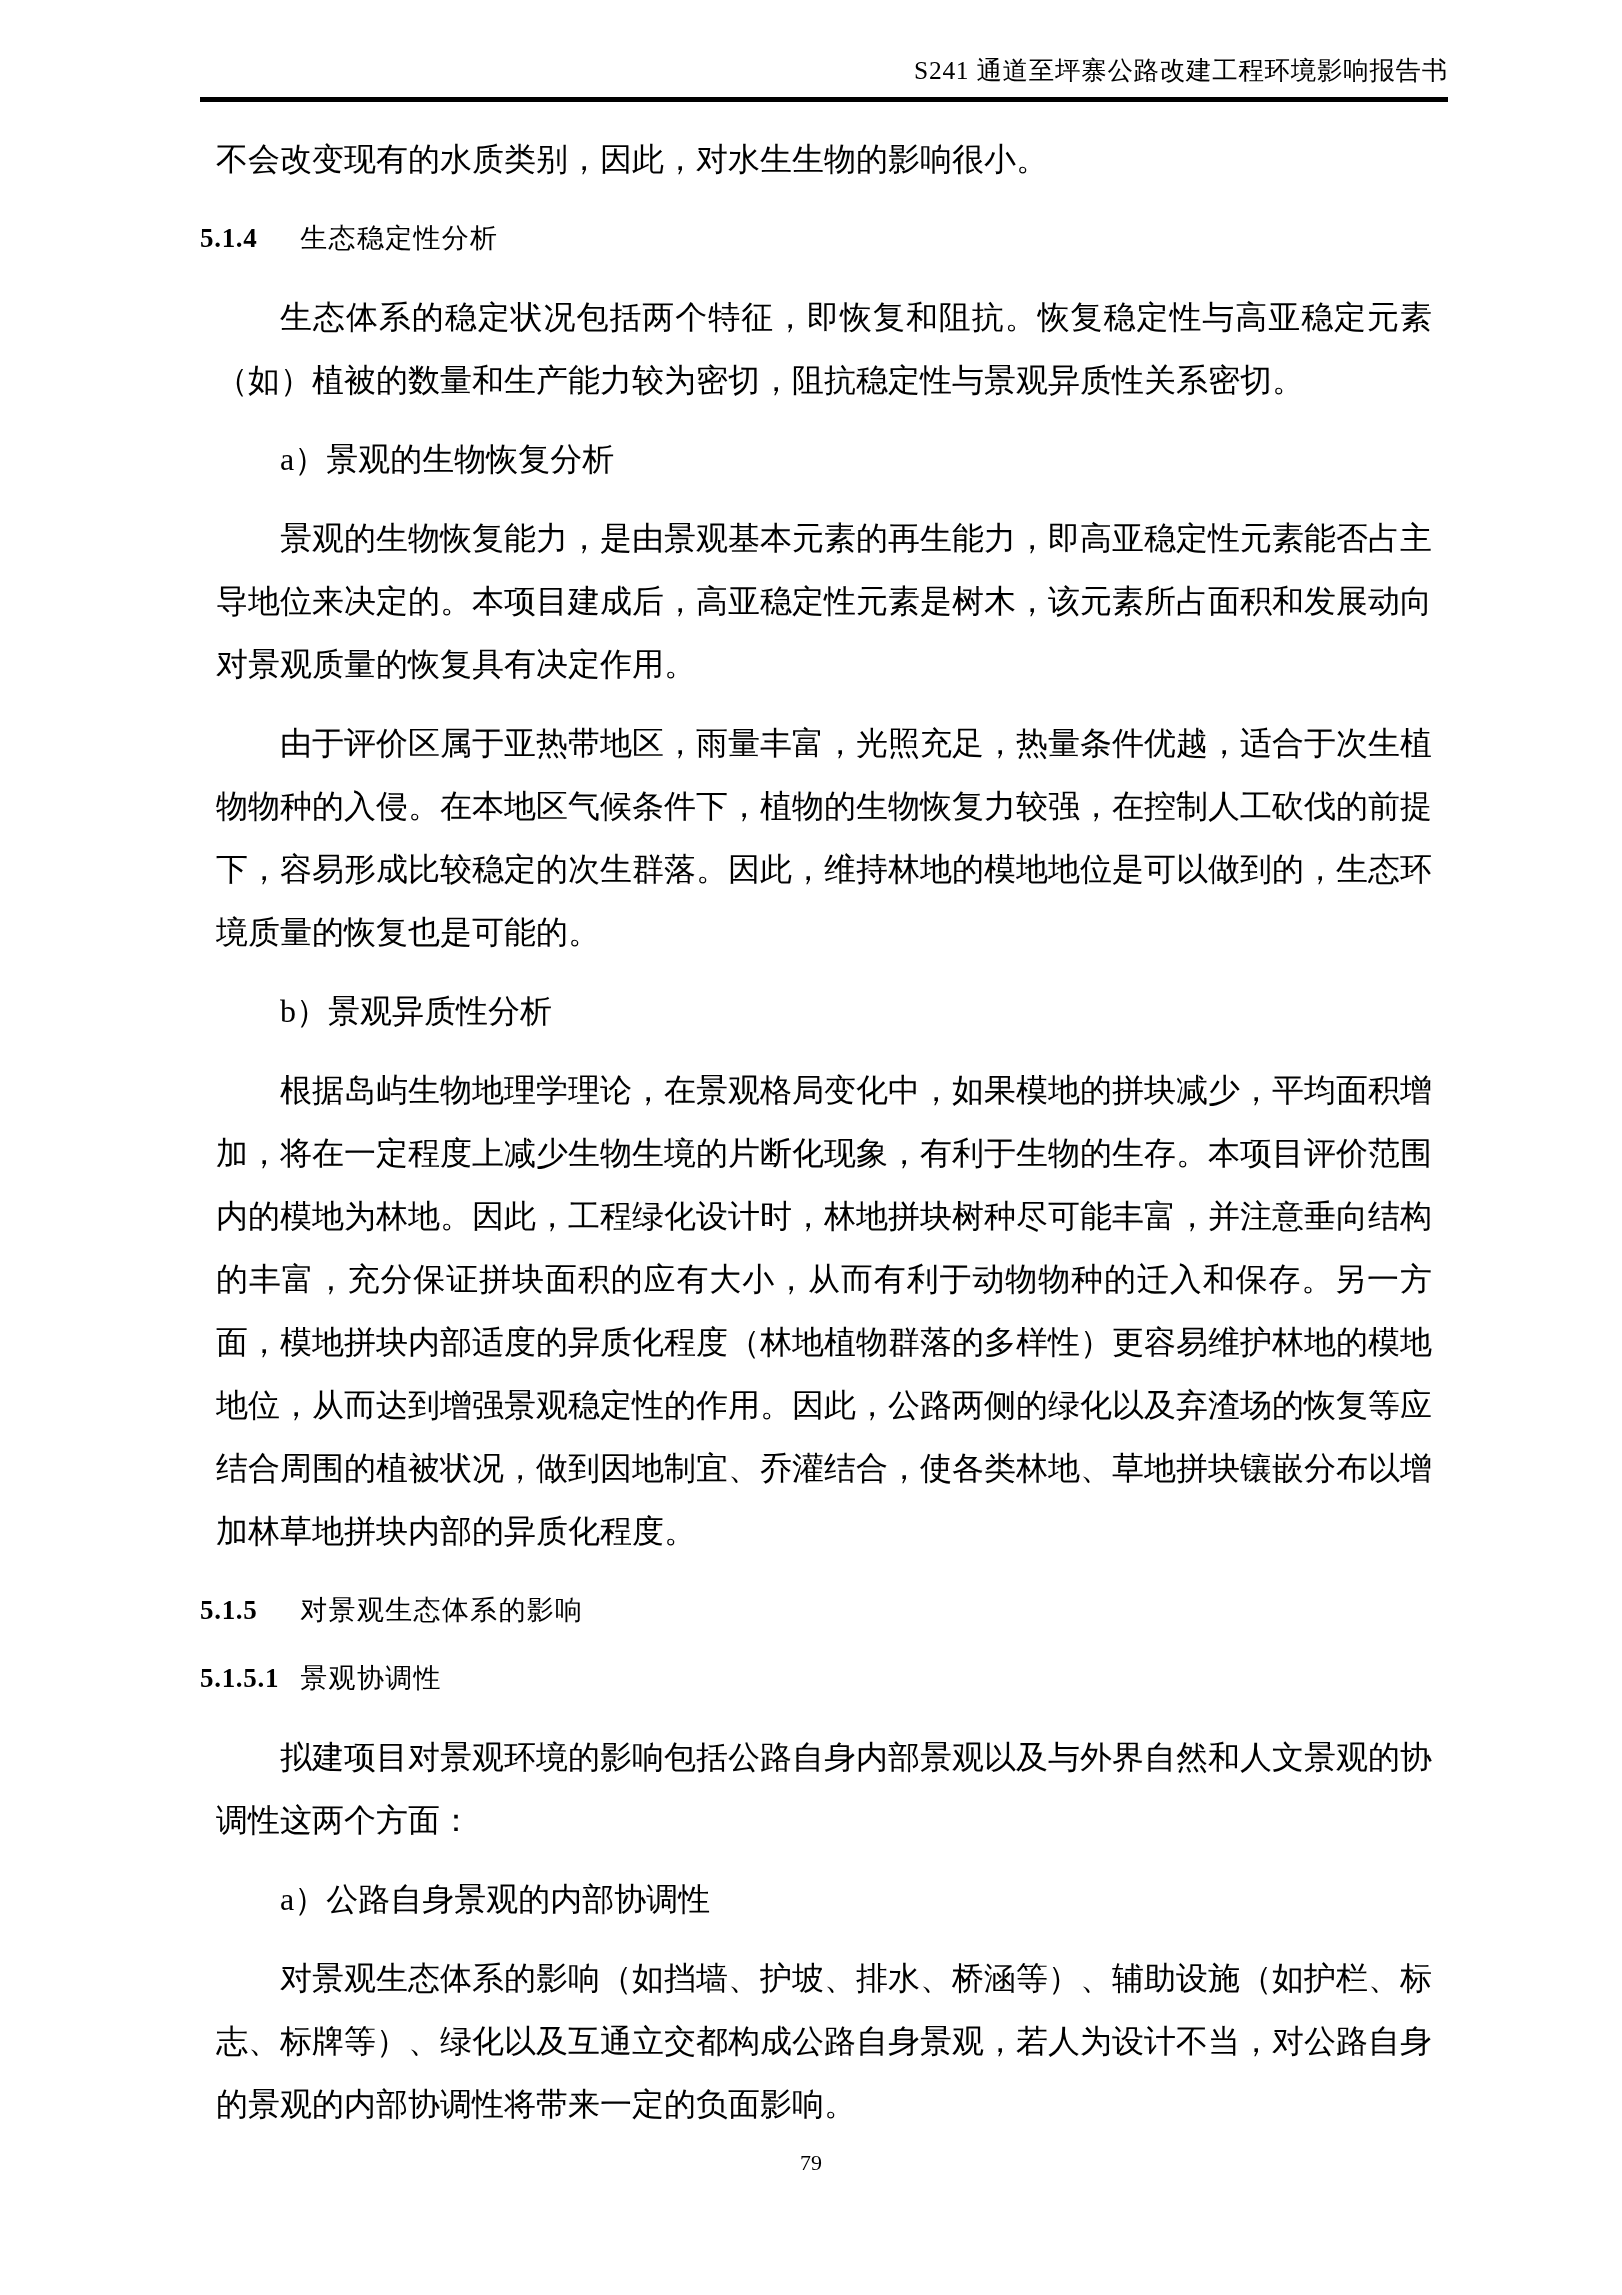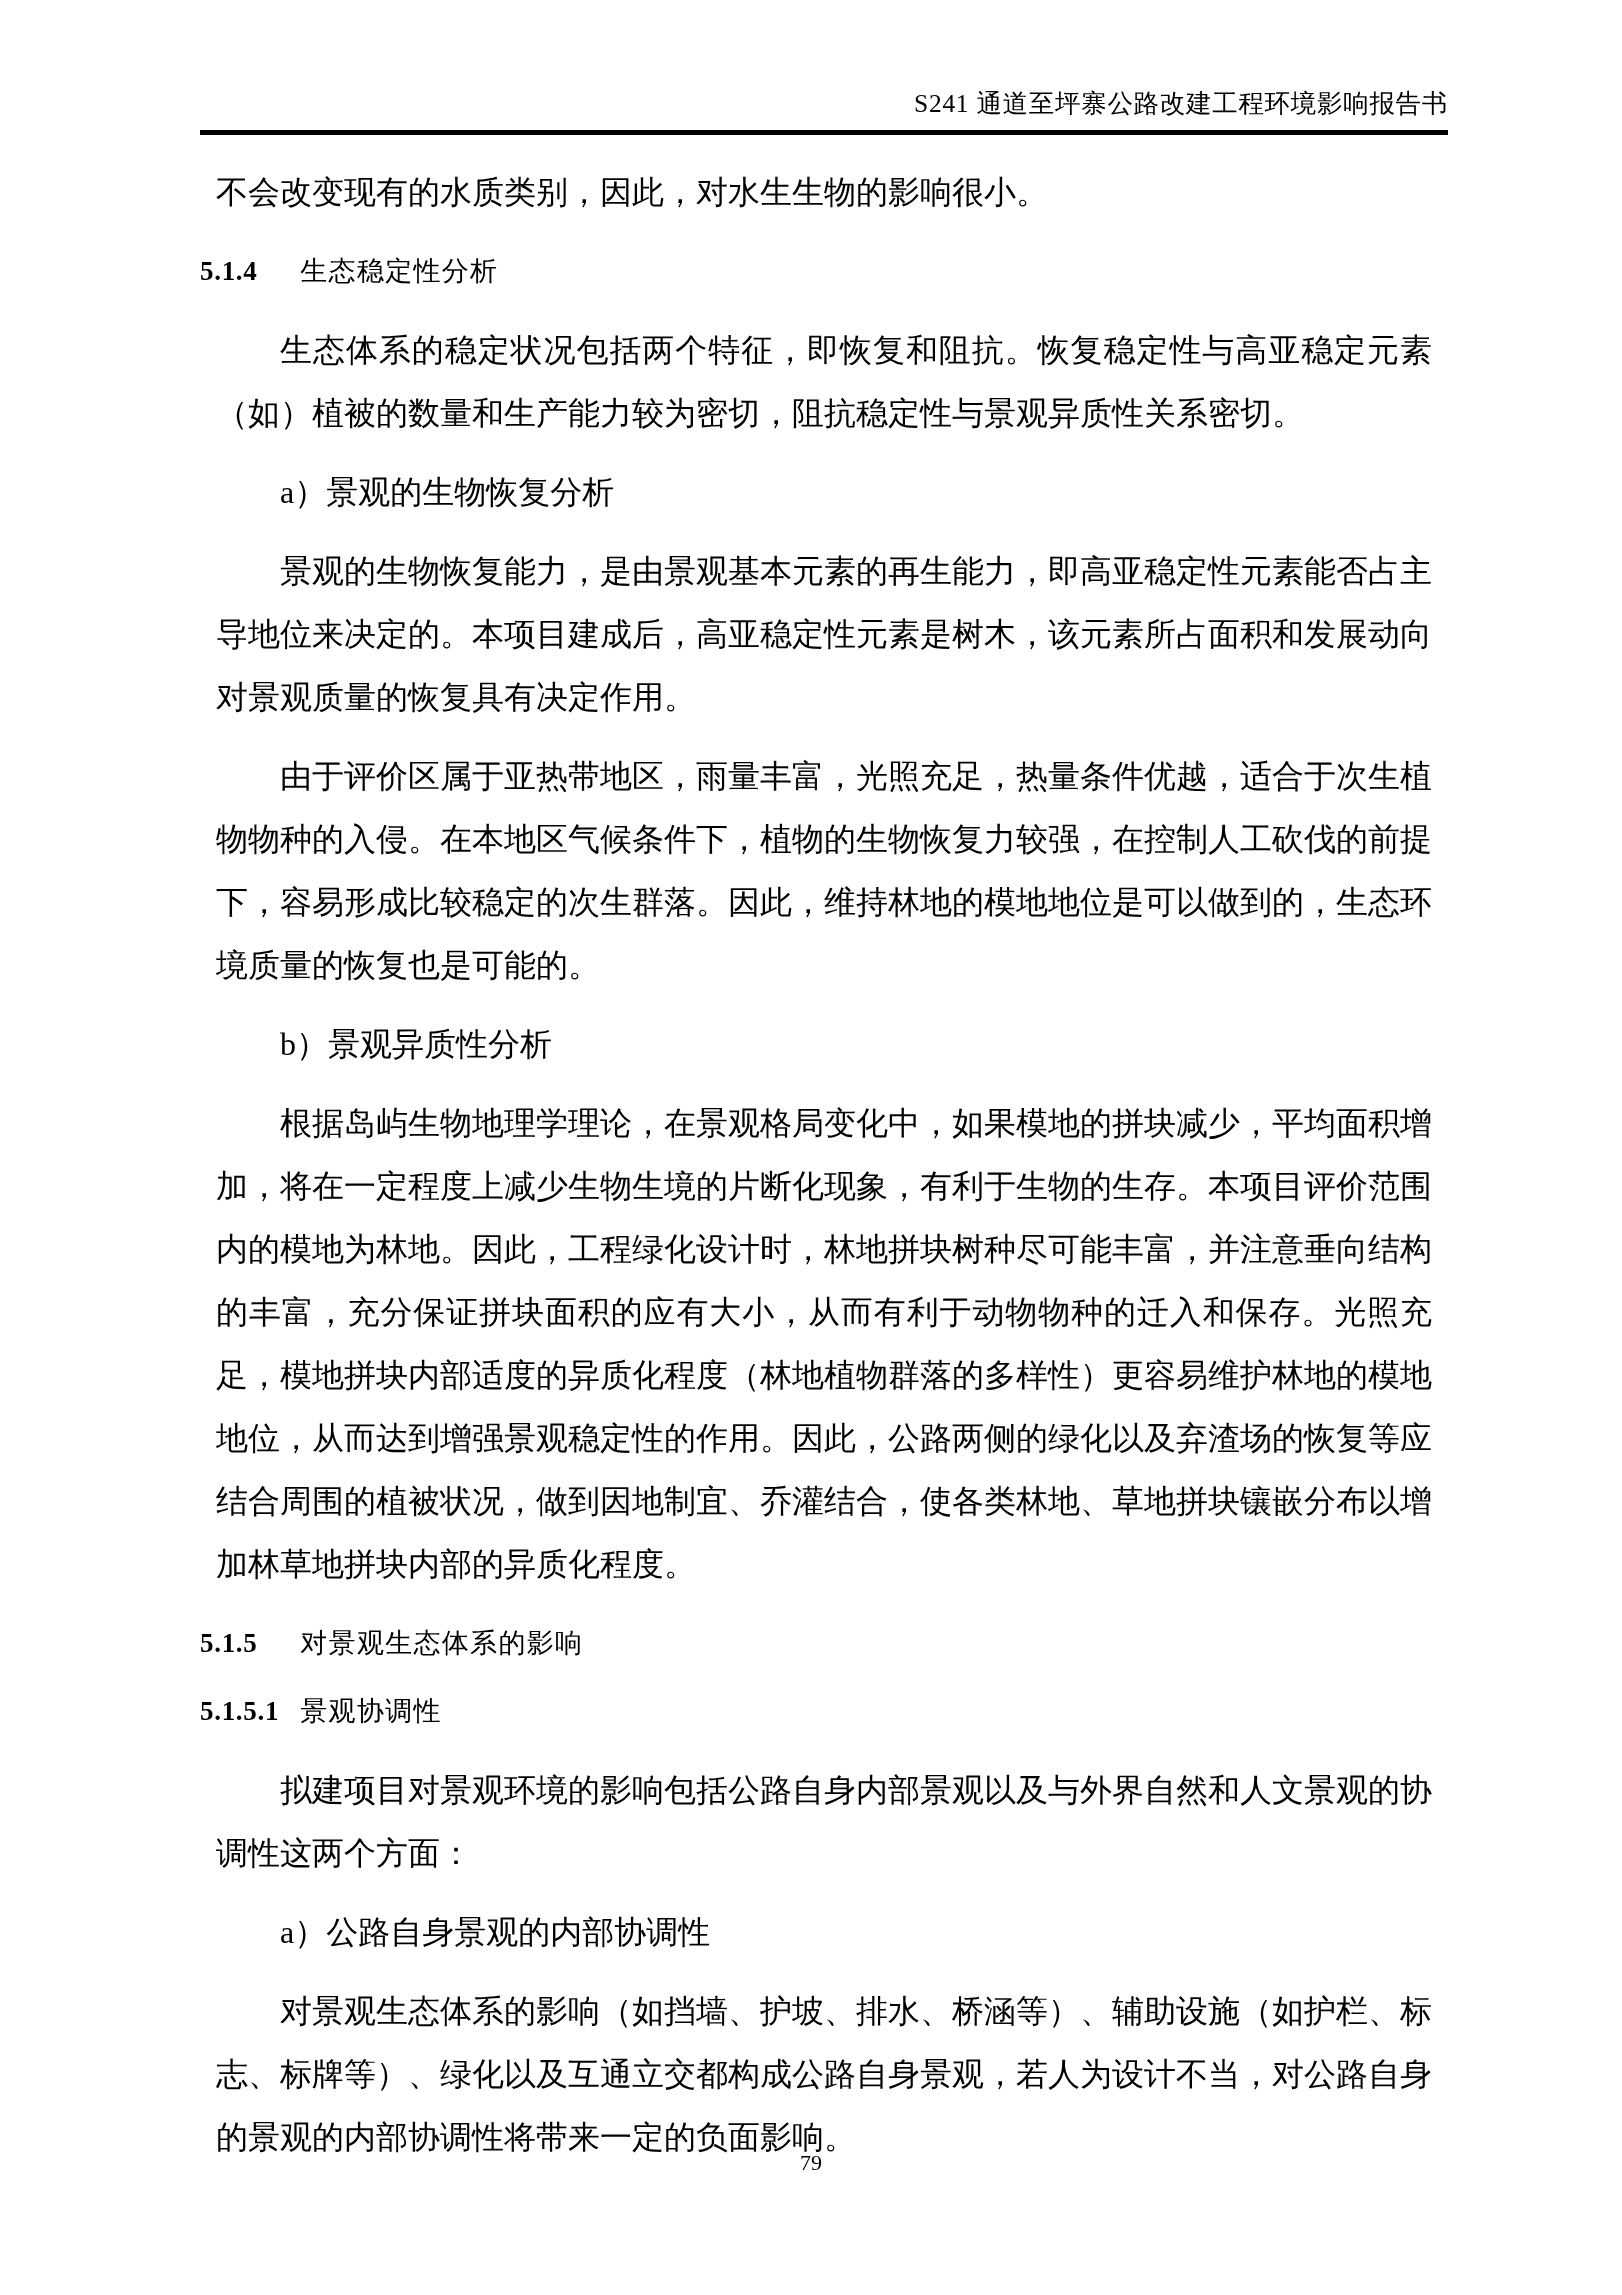--- a/index.html
+++ b/index.html
@@ -15,21 +15,21 @@
     overflow: hidden;
     font-family: "Liberation Serif", "DejaVu Serif", serif;
     color: #000000;
   }
   .text-col {
     margin-left: 200px;
     margin-right: 174px; 
   }
   
   .header-line {
-    padding-top: 89px;
+    padding-top: 56px;
     text-align: right;
     font-size: 25.5px;
     line-height: 30px;
     letter-spacing: 0.7px;
     white-space: nowrap;
   }
   .header-rule {
     margin-top: 10.5px;
     border: 0;
     border-top: 5.9px solid #000000;
@@ -86,21 +86,21 @@
     <div class="header-line">S241 通道至坪寨公路改建工程环境影响报告书</div>
     <hr class="header-rule">
     <div class="doc-body" id="doc-body">
         <div class="para noindent">不会改变现有的水质类别，因此，对水生生物的影响很小。</div>
         <div class="heading"><span class="hnum">5.1.4</span><span class="htitle">生态稳定性分析</span></div>
         <div class="para">生态体系的稳定状况包括两个特征，即恢复和阻抗。恢复稳定性与高亚稳定元素（如）植被的数量和生产能力较为密切，阻抗稳定性与景观异质性关系密切。</div>
         <div class="para">a）景观的生物恢复分析</div>
         <div class="para">景观的生物恢复能力，是由景观基本元素的再生能力，即高亚稳定性元素能否占主导地位来决定的。本项目建成后，高亚稳定性元素是树木，该元素所占面积和发展动向对景观质量的恢复具有决定作用。</div>
         <div class="para">由于评价区属于亚热带地区，雨量丰富，光照充足，热量条件优越，适合于次生植物物种的入侵。在本地区气候条件下，植物的生物恢复力较强，在控制人工砍伐的前提下，容易形成比较稳定的次生群落。因此，维持林地的模地地位是可以做到的，生态环境质量的恢复也是可能的。</div>
         <div class="para">b）景观异质性分析</div>
-        <div class="para">根据岛屿生物地理学理论，在景观格局变化中，如果模地的拼块减少，平均面积增加，将在一定程度上减少生物生境的片断化现象，有利于生物的生存。本项目评价范围内的模地为林地。因此，工程绿化设计时，林地拼块树种尽可能丰富，并注意垂向结构的丰富，充分保证拼块面积的应有大小，从而有利于动物物种的迁入和保存。光照充足，模地拼块内部适度的异质化程度（林地植物群落的多样性）更容易维护林地的模地地位，从而达到增强景观稳定性的作用。因此，公路两侧的绿化以及弃渣场的恢复等应结合周围的植被状况，做到因地制宜、乔灌结合，使各类林地、草地拼块镶嵌分布以增加林草地拼块内部的异质化程度。</div>
+        <div class="para">根据岛屿生物地理学理论，在景观格局变化中，如果模地的拼块减少，平均面积增加，将在一定程度上减少生物生境的片断化现象，有利于生物的生存。本项目评价范围内的模地为林地。因此，工程绿化设计时，林地拼块树种尽可能丰富，并注意垂向结构的丰富，充分保证拼块面积的应有大小，从而有利于动物物种的迁入和保存。另一方面，模地拼块内部适度的异质化程度（林地植物群落的多样性）更容易维护林地的模地地位，从而达到增强景观稳定性的作用。因此，公路两侧的绿化以及弃渣场的恢复等应结合周围的植被状况，做到因地制宜、乔灌结合，使各类林地、草地拼块镶嵌分布以增加林草地拼块内部的异质化程度。</div>
         <div class="heading"><span class="hnum">5.1.5</span><span class="htitle">对景观生态体系的影响</span></div>
         <div class="heading"><span class="hnum">5.1.5.1</span><span class="htitle">景观协调性</span></div>
         <div class="para">拟建项目对景观环境的影响包括公路自身内部景观以及与外界自然和人文景观的协调性这两个方面：</div>
         <div class="para">a）公路自身景观的内部协调性</div>
         <div class="para">对景观生态体系的影响（如挡墙、护坡、排水、桥涵等）、辅助设施（如护栏、标志、标牌等）、绿化以及互通立交都构成公路自身景观，若人为设计不当，对公路自身的景观的内部协调性将带来一定的负面影响。</div>
       </div>
   </div>
   <div class="page-number">79</div>
 </div>
 

